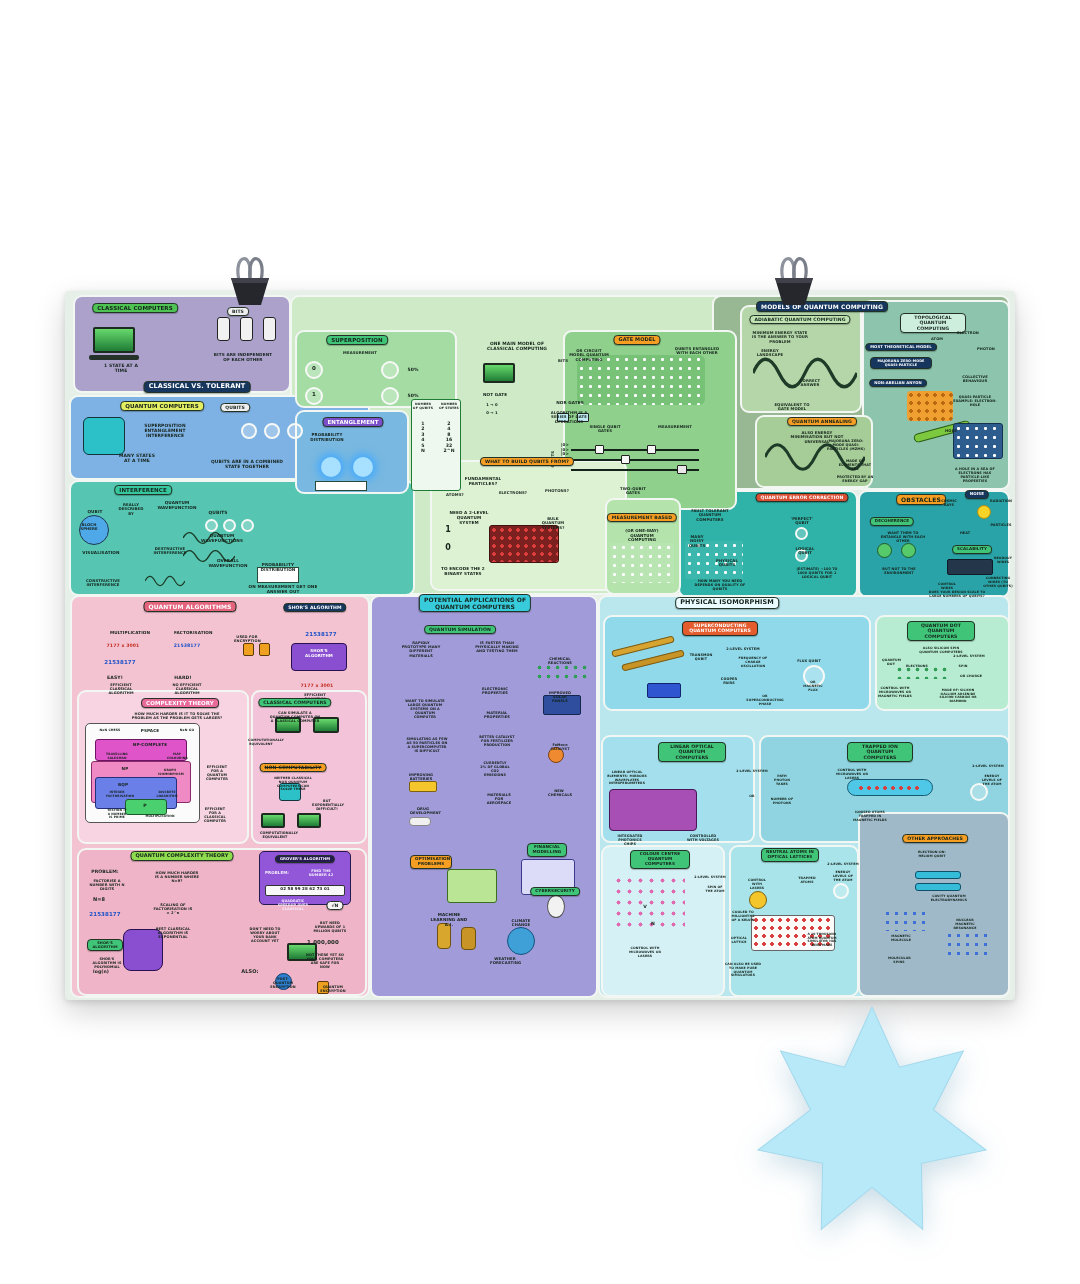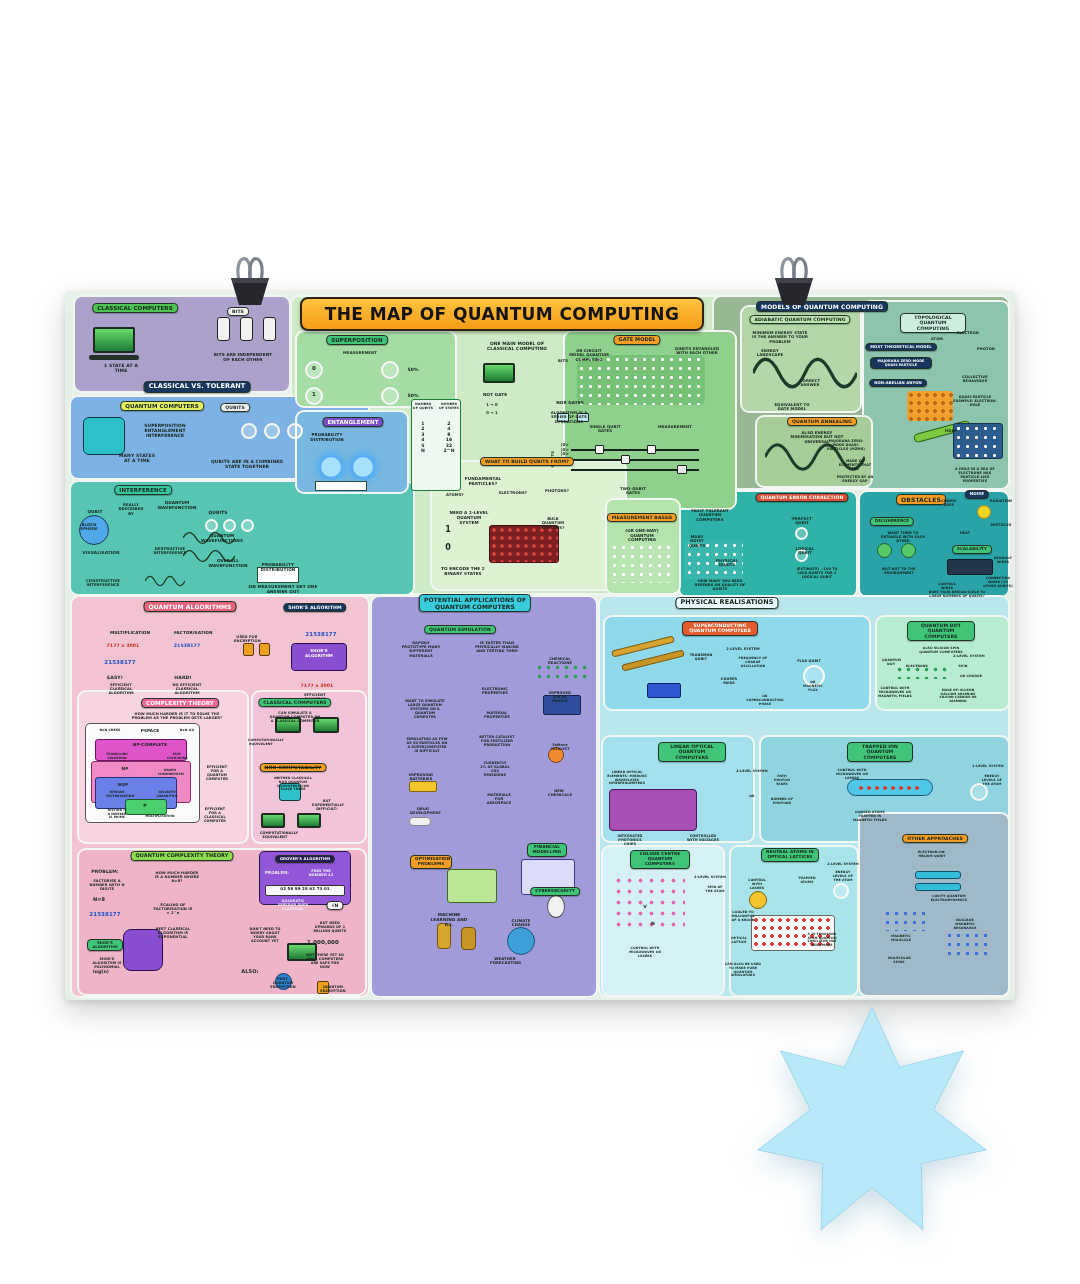--- a/index.html
+++ b/index.html
@@ -35,21 +35,20 @@
   .bars{background:repeating-linear-gradient(90deg,#2f9e6e 0 3px, rgba(255,255,255,.85) 3px 6px);
         border:1px solid #2a4a38;}
   .wave svg{display:block;width:100%;height:100%;}
 </style>
 </head>
 <body>
 
 <div id="page">
 
   <div id="poster">
-    <div id="poster-title">THE MAP OF QUANTUM COMPUTING</div>
   <div class="panel" style="left: 225px; top: 4px; width: 437px; height: 300px; background: rgb(207, 234, 198);"></div>
       <div class="panel" style="left: 647px; top: 4px; width: 298px; height: 195px; background: rgb(151, 184, 147);"></div>
       <div class="panel" style="left: 797px; top: 9px; width: 148px; height: 190px; background: rgb(140, 196, 173);"></div>
       <div class="panel" style="left: 675px; top: 14px; width: 122px; height: 108px; background: rgb(180, 214, 168);"></div>
       <div class="panel" style="left: 690px; top: 124px; width: 118px; height: 73px; background: rgb(166, 204, 152);"></div>
       <div class="panel" style="left: 613px; top: 199px; width: 180px; height: 108px; background: rgb(47, 179, 169);"></div>
       <div class="panel" style="left: 793px; top: 199px; width: 152px; height: 108px; background: rgb(42, 163, 168);"></div>
       <div class="panel" style="left: 8px; top: 4px; width: 218px; height: 98px; background: rgb(171, 161, 203);"></div>
       <div class="panel" style="left: 4px; top: 104px; width: 301px; height: 85px; background: rgb(127, 178, 228);"></div>
       <div class="panel" style="left: 4px; top: 189px; width: 346px; height: 116px; background: rgb(86, 198, 178);"></div>
@@ -391,21 +390,21 @@
       <div class="lbl" style="left: 430px; top: 470px; font-size: 3.4px; width: 30px; transform: translateX(-50%);">CURRENTLY 2% OF GLOBAL CO2 EMISSIONS</div>
       <div class="lbl" style="left: 434px; top: 502px; font-size: 3.6px; width: 30px; transform: translateX(-50%);">MATERIALS FOR AEROSPACE</div>
       <div class="lbl" style="left: 494px; top: 498px; font-size: 3.6px; width: 22px; transform: translateX(-50%);">NEW CHEMICALS</div>
       <div class="lbl" style="left: 358px; top: 516px; font-size: 3.6px; width: 26px; transform: translateX(-50%);">DRUG DEVELOPMENT</div>
       <div class="lbl pill" style="left: 366px; top: 564px; font-size: 4.2px; width: 32px; background: rgb(245, 158, 35); white-space: normal; transform: translateX(-50%);">OPTIMISATION PROBLEMS</div>
       <div class="lbl pill" style="left: 482px; top: 552px; font-size: 4.2px; width: 30px; background: rgb(63, 196, 120); white-space: normal; transform: translateX(-50%);">FINANCIAL MODELLING</div>
       <div class="lbl" style="left: 384px; top: 622px; font-size: 4.2px; width: 40px; transform: translateX(-50%);">MACHINE LEARNING AND A.I.</div>
       <div class="lbl pill" style="left: 490px; top: 596px; font-size: 4.2px; width: max-content; background: rgb(63, 196, 120); transform: translateX(-50%);">CYBERSECURITY</div>
       <div class="lbl" style="left: 456px; top: 628px; font-size: 3.8px; width: 22px; transform: translateX(-50%);">CLIMATE CHANGE</div>
       <div class="lbl" style="left: 440px; top: 666px; font-size: 3.8px; width: 30px; transform: translateX(-50%);">WEATHER FORECASTING</div>
-      <div class="lbl pill" style="left: 662px; top: 306px; font-size: 6.5px; width: max-content; background: rgb(234, 252, 255); transform: translateX(-50%);">PHYSICAL REALISATIONS</div>
+      <div class="lbl pill" style="left: 662px; top: 306px; font-size: 6.5px; width: max-content; background: rgb(234, 252, 255); transform: translateX(-50%);">PHYSICAL ISOMORPHISM</div>
       <div class="lbl pill" style="left: 655px; top: 330px; font-size: 4.6px; width: 66px; background: rgb(228, 92, 46); white-space: normal; color: rgb(255, 255, 255); transform: translateX(-50%);">SUPERCONDUCTING QUANTUM COMPUTERS</div>
       <div class="lbl" style="left: 636px; top: 362px; font-size: 3.4px; width: 24px; transform: translateX(-50%);">TRANSMON QUBIT</div>
       <div class="lbl" style="left: 678px; top: 356px; font-size: 3.4px; width: max-content; transform: translateX(-50%);">2-LEVEL SYSTEM</div>
       <div class="lbl" style="left: 688px; top: 366px; font-size: 3.2px; width: 32px; transform: translateX(-50%);">FREQUENCY OF CHARGE OSCILLATION</div>
       <div class="lbl" style="left: 664px; top: 386px; font-size: 3.4px; width: 20px; transform: translateX(-50%);">COOPER PAIRS</div>
       <div class="lbl" style="left: 744px; top: 368px; font-size: 3.4px; width: max-content; transform: translateX(-50%);">FLUX QUBIT</div>
       <div class="lbl" style="left: 748px; top: 390px; font-size: 3.2px; width: 24px; transform: translateX(-50%);">OR MAGNETIC FLUX</div>
       <div class="lbl" style="left: 700px; top: 404px; font-size: 3.2px; width: 38px; transform: translateX(-50%);">OR SUPERCONDUCTING PHASE</div>
       <div class="lbl pill" style="left: 876px; top: 330px; font-size: 4.6px; width: 58px; background: rgb(63, 196, 120); white-space: normal; transform: translateX(-50%);">QUANTUM DOT QUANTUM COMPUTERS</div>
       <div class="lbl" style="left: 876px; top: 356px; font-size: 3.2px; width: 48px; transform: translateX(-50%);">ALSO SILICON SPIN QUANTUM COMPUTERS</div>

